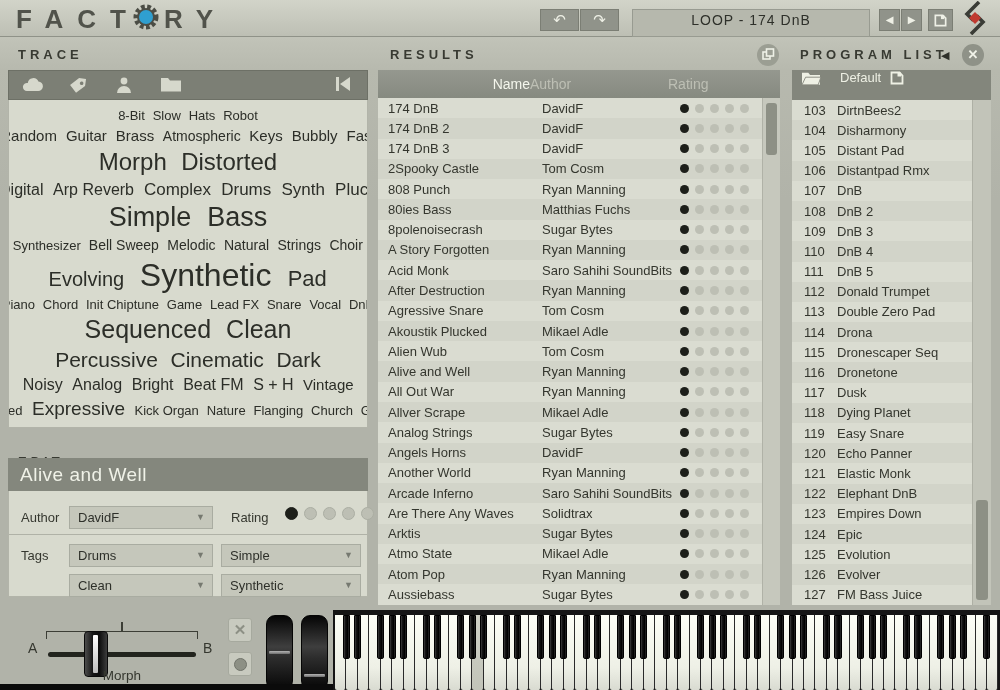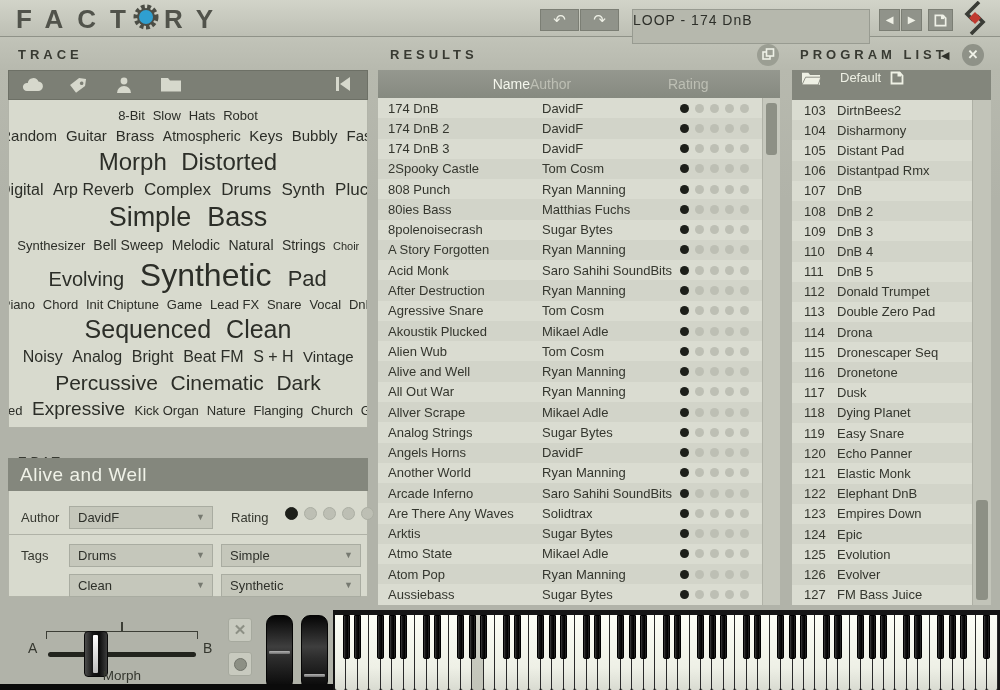--- a/index.html
+++ b/index.html
@@ -9,22 +9,22 @@
   
   .titlebar{position:absolute;top:0;left:0;right:0;height:36px;
             background:linear-gradient(#d2d4c9,#bdbfb4);border-bottom:1px solid #8f9288;}
   .logo{position:absolute;left:16px;top:3px;display:flex;align-items:center;}
   .logo-txt{font-size:26px;letter-spacing:14px;color:#51534b;font-weight:bold;}
   .logo-txt.suffix{margin-left:4px;}
   .hbtn{position:absolute;top:9px;height:22px;background:#90938a;border:1px solid #7b7e74;
         box-sizing:border-box;color:#eef0e6;text-align:center;line-height:20px;cursor:pointer;}
   .undo{left:540px;width:39px;font-size:15px;}
   .redo{left:580px;width:39px;font-size:15px;}
-  .preset{position:absolute;left:632px;top:9px;width:238px;height:35px;box-sizing:border-box;
-          background:#b6b8ad;border:1px solid #989b91;line-height:20px;
+  .preset{position:absolute;left:632px;top:9px;width:238px;height:28px;box-sizing:border-box;
+          background:#b6b8ad;border:1px solid #989b91;text-align:center;line-height:20px;
           font-size:14px;color:#2e302a;letter-spacing:1px;}
   .prev{left:879px;width:21px;font-size:10px;}
   .next{left:901px;width:21px;font-size:10px;}
   .savebtn{left:928px;width:25px;padding-top:3px;line-height:0;}
   .sblogo{position:absolute;left:958px;top:1px;width:34px;height:34px;}
   
   .sectitle{position:absolute;top:47px;font-size:13px;letter-spacing:4px;color:#383a32;font-weight:bold;}
   .t-trace{left:18px;} .t-results{left:390px;} .t-program{left:800px;}
   .collapse-tri{position:absolute;left:941px;top:49px;font-size:11px;color:#2e302a;cursor:pointer;}
   .roundbtn{position:absolute;top:44px;width:22px;height:22px;border-radius:50%;cursor:pointer;}
@@ -242,21 +242,21 @@
         <div class="cloud-row">
           <span class="cloud-word" style="font-size: 27px;">Simple</span>
           <span class="cloud-word" style="font-size: 27px;">Bass</span>
         </div>
         <div class="cloud-row">
           <span class="cloud-word" style="font-size: 13px;">Synthesizer</span>
           <span class="cloud-word" style="font-size: 14px;">Bell Sweep</span>
           <span class="cloud-word" style="font-size: 14px;">Melodic</span>
           <span class="cloud-word" style="font-size: 14px;">Natural</span>
           <span class="cloud-word" style="font-size: 14px;">Strings</span>
-          <span class="cloud-word" style="font-size: 11px;">Choir</span>
+          <span class="cloud-word" style="font-size: 14px;">Choir</span>
         </div>
         <div class="cloud-row">
           <span class="cloud-word" style="font-size: 20px;">Evolving</span>
           <span class="cloud-word" style="font-size: 32px;">Synthetic</span>
           <span class="cloud-word" style="font-size: 22px;">Pad</span>
         </div>
         <div class="cloud-row">
           <span class="cloud-word" style="font-size: 13px;">Piano</span>
           <span class="cloud-word" style="font-size: 13px;">Chord</span>
           <span class="cloud-word" style="font-size: 13px;">Init Chiptune</span>
@@ -264,31 +264,31 @@
           <span class="cloud-word" style="font-size: 13px;">Lead FX</span>
           <span class="cloud-word" style="font-size: 13px;">Snare</span>
           <span class="cloud-word" style="font-size: 13px;">Vocal</span>
           <span class="cloud-word" style="font-size: 13px;">DnB</span>
         </div>
         <div class="cloud-row">
           <span class="cloud-word" style="font-size: 25px;">Sequenced</span>
           <span class="cloud-word" style="font-size: 25px;">Clean</span>
         </div>
         <div class="cloud-row">
+          <span class="cloud-word" style="font-size: 21px;">Percussive</span>
+          <span class="cloud-word" style="font-size: 21px;">Cinematic</span>
+          <span class="cloud-word" style="font-size: 21px;">Dark</span>
+        </div>
+        <div class="cloud-row">
           <span class="cloud-word" style="font-size: 16px;">Noisy</span>
           <span class="cloud-word" style="font-size: 16px;">Analog</span>
           <span class="cloud-word" style="font-size: 16px;">Bright</span>
           <span class="cloud-word" style="font-size: 16px;">Beat FM</span>
           <span class="cloud-word" style="font-size: 16px;">S + H</span>
           <span class="cloud-word" style="font-size: 15px;">Vintage</span>
-        </div>
-        <div class="cloud-row">
-          <span class="cloud-word" style="font-size: 21px;">Percussive</span>
-          <span class="cloud-word" style="font-size: 21px;">Cinematic</span>
-          <span class="cloud-word" style="font-size: 21px;">Dark</span>
         </div>
         <div class="cloud-row">
           <span class="cloud-word" style="font-size: 13px;">Gated</span>
           <span class="cloud-word" style="font-size: 19px;">Expressive</span>
           <span class="cloud-word" style="font-size: 13px;">Kick Organ</span>
           <span class="cloud-word" style="font-size: 13px;">Nature</span>
           <span class="cloud-word" style="font-size: 13px;">Flanging</span>
           <span class="cloud-word" style="font-size: 13px;">Church</span>
           <span class="cloud-word" style="font-size: 13px;">Gate</span>
         </div>

